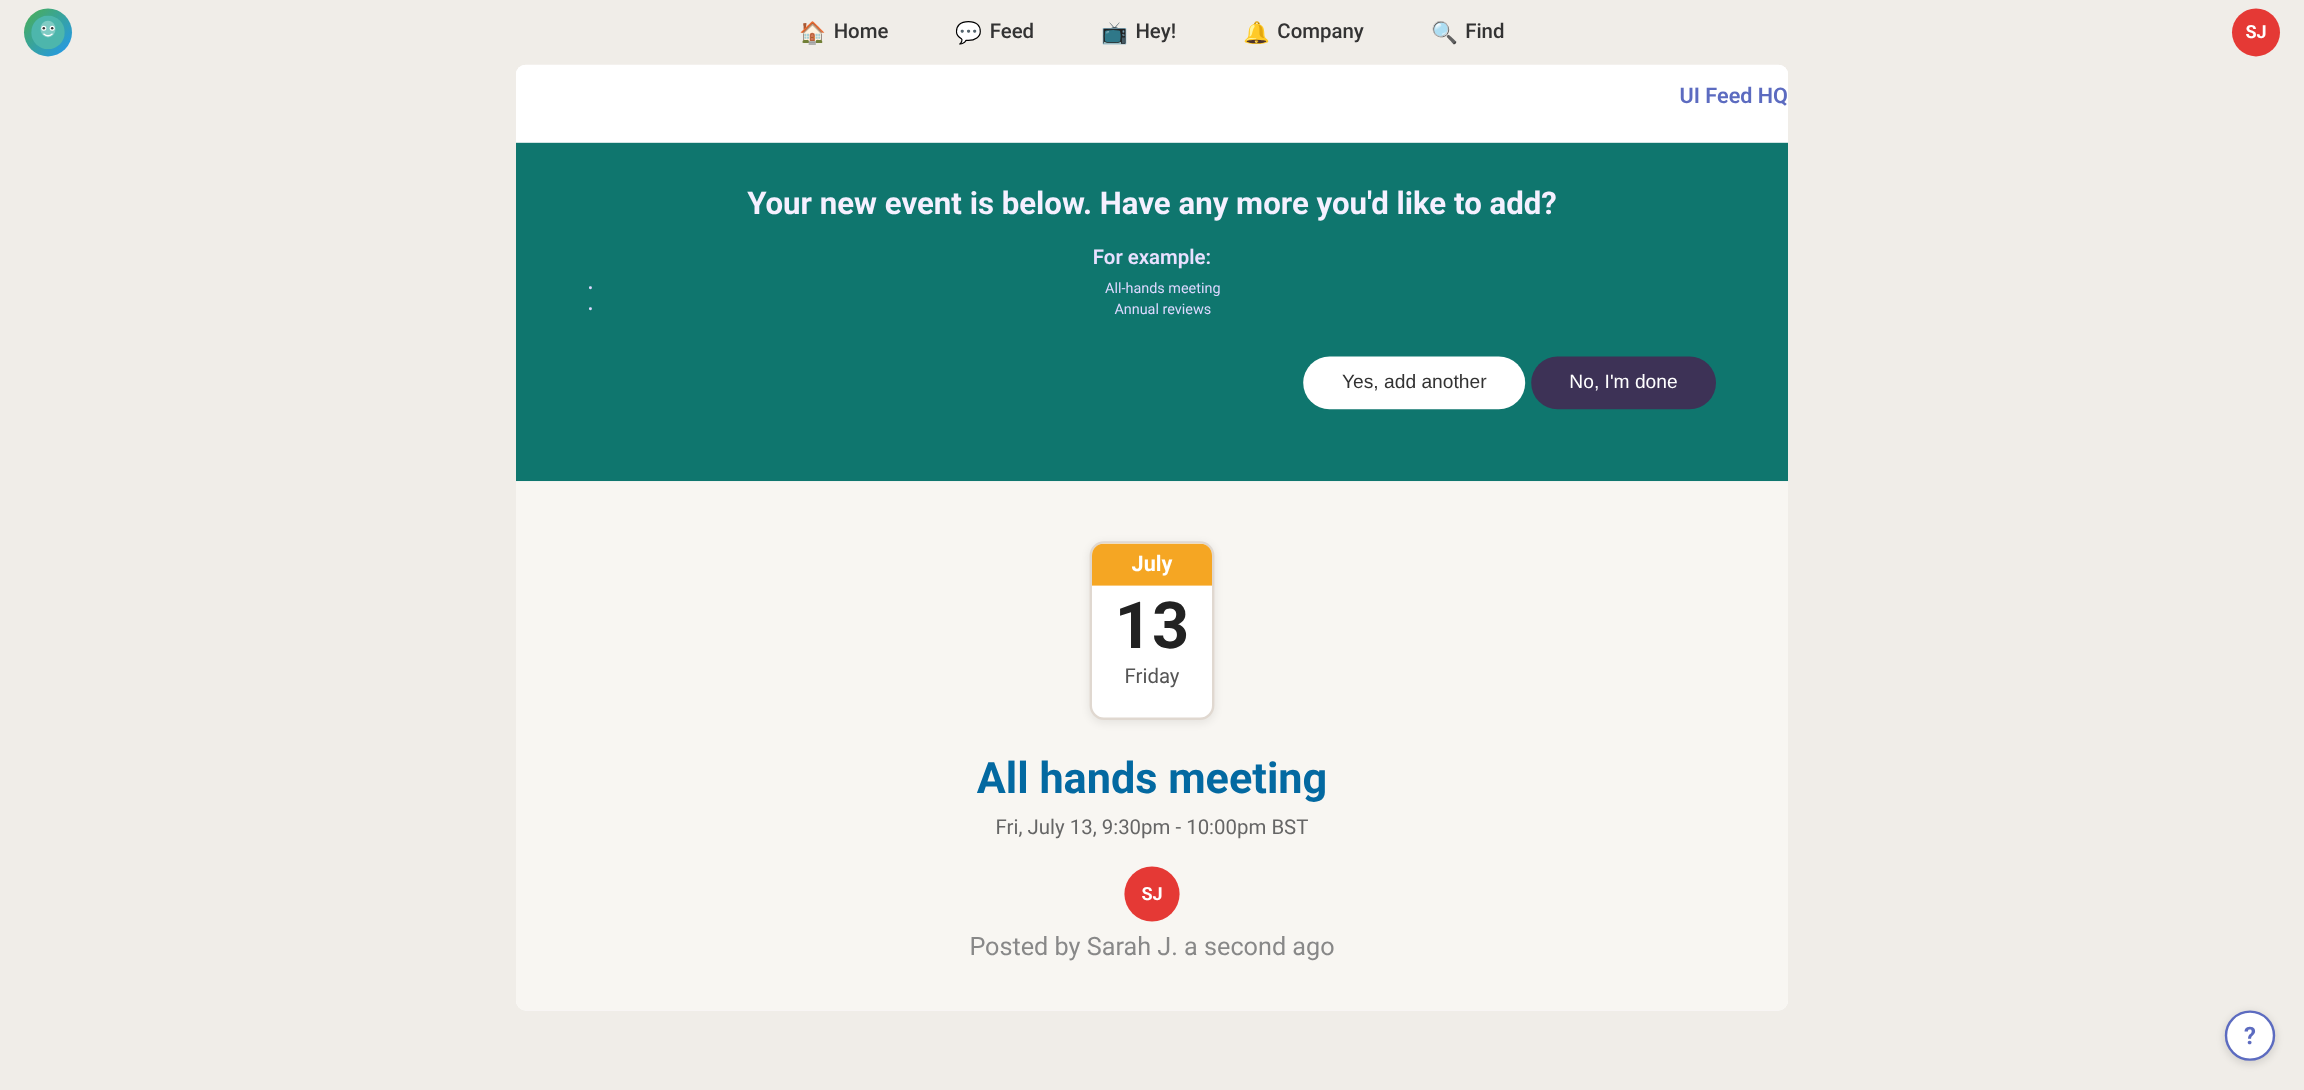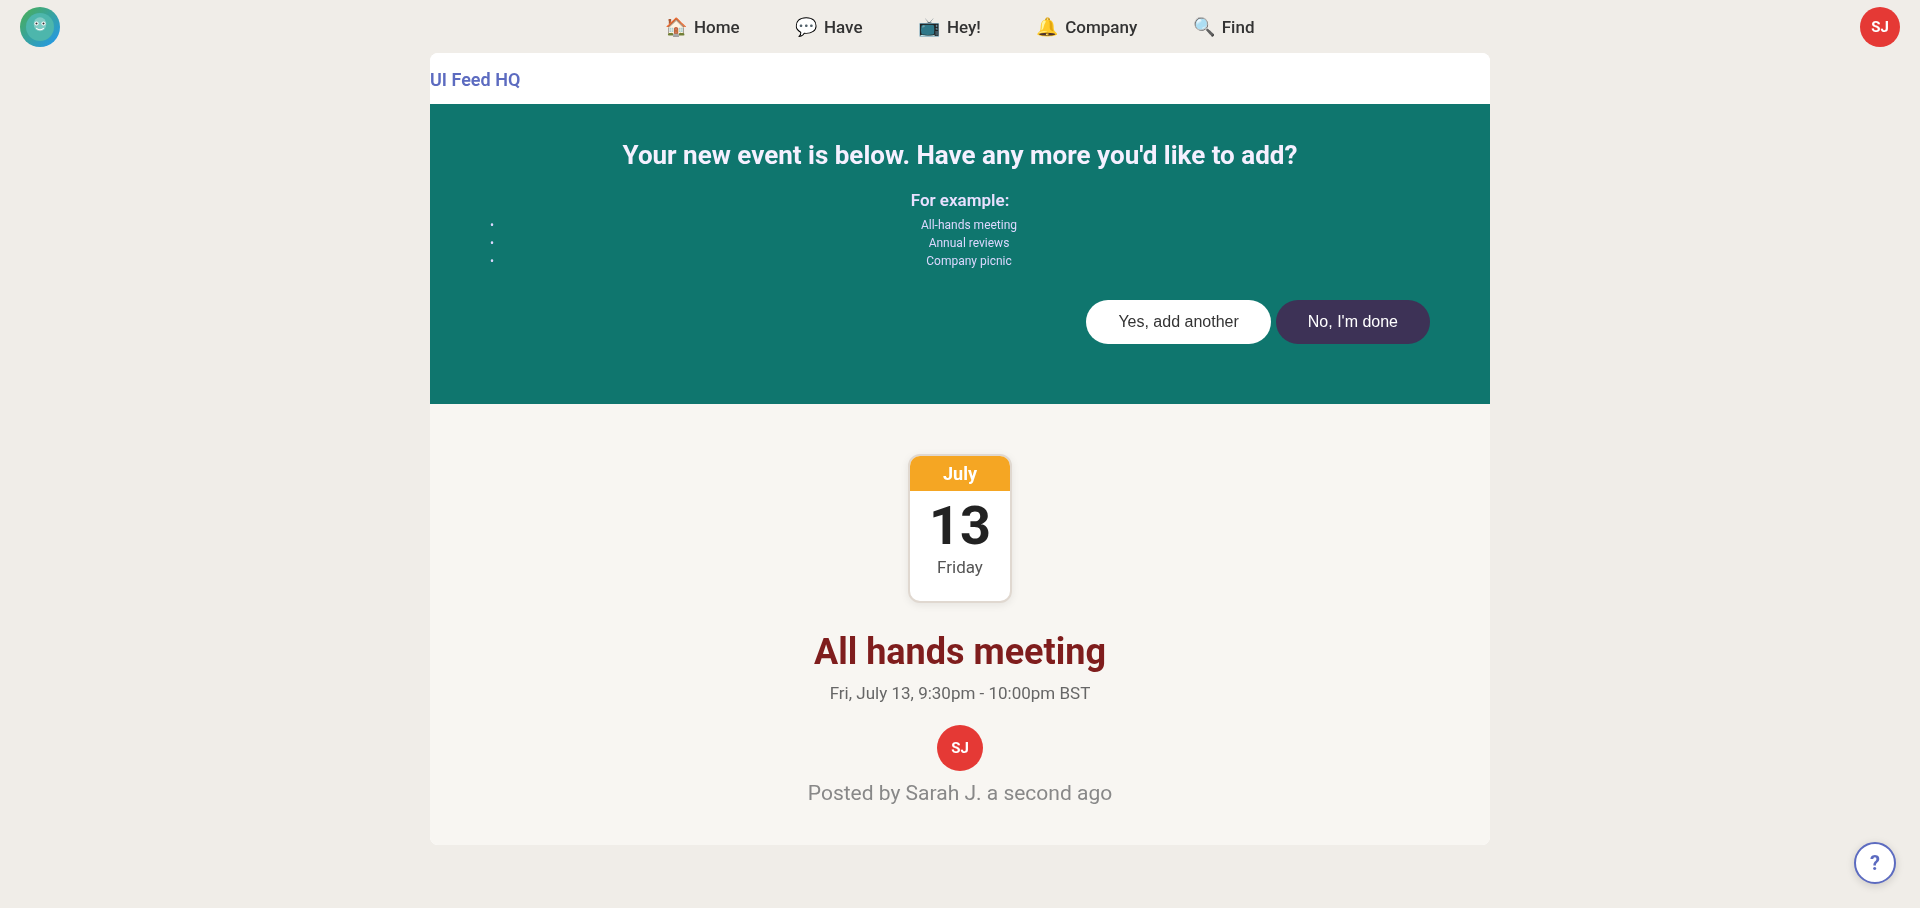--- a/index.html
+++ b/index.html
@@ -74,22 +74,22 @@
     
     .main-container {
       max-width: 1060px;
       margin: 0 auto;
       background: white;
       border-radius: 8px;
       overflow: hidden;
     }
 
     .feed-header {
-      text-align: left;
-      padding: 16px 0 14px;
+      text-align: right;
+      padding: 16px 0 28px;
       background: white;
     }
 
     .feed-header a {
       color: #5c6bc0;
       font-size: 18px;
       font-weight: 600;
       text-decoration: none;
     }
 
@@ -204,21 +204,21 @@
       text-align: center;
       font-size: 17px;
       color: #555;
       padding: 4px 0 24px;
     }
 
     
     .event-title {
       font-size: 36px;
       font-weight: 700;
-      color: #7f1d1d;
+      color: #0369a1;
       margin-bottom: 10px;
       text-align: left;
     }
 
     .event-time {
       font-size: 17px;
       color: #666;
       margin-bottom: 22px;
       text-align: right;
     }
@@ -281,21 +281,21 @@
       <path d="M32 18 Q35 14 32 11 Q30 15 28 14" fill="#4db6ac"></path>
     </svg>
   </div>
 
   <div class="nav-item">
     <span class="nav-icon">🏠</span>
     <span>Home</span>
   </div>
   <div class="nav-item">
     <span class="nav-icon">💬</span>
-    <span>Have</span>
+    <span>Feed</span>
   </div>
   <div class="nav-item">
     <span class="nav-icon">📺</span>
     <span>Hey!</span>
   </div>
   <div class="nav-item">
     <span class="nav-icon">🔔</span>
     <span>Company</span>
   </div>
   <div class="nav-item">
@@ -311,21 +311,20 @@
   <div class="feed-header">
     <a href="#">UI Feed HQ</a>
   </div>
 
   <div class="event-banner">
     <div class="headline">Your new event is below. Have any more you'd like to add?</div>
     <div class="for-example">For example:</div>
     <ul>
       <li>All-hands meeting</li>
       <li>Annual reviews</li>
-      <li>Company picnic</li>
     </ul>
     <div class="banner-buttons">
       <button class="btn-yes">Yes, add another</button>
       <button class="btn-no">No, I'm done</button>
     </div>
   </div>
 
   <div class="event-card-area">
 
     <div class="calendar-icon">

